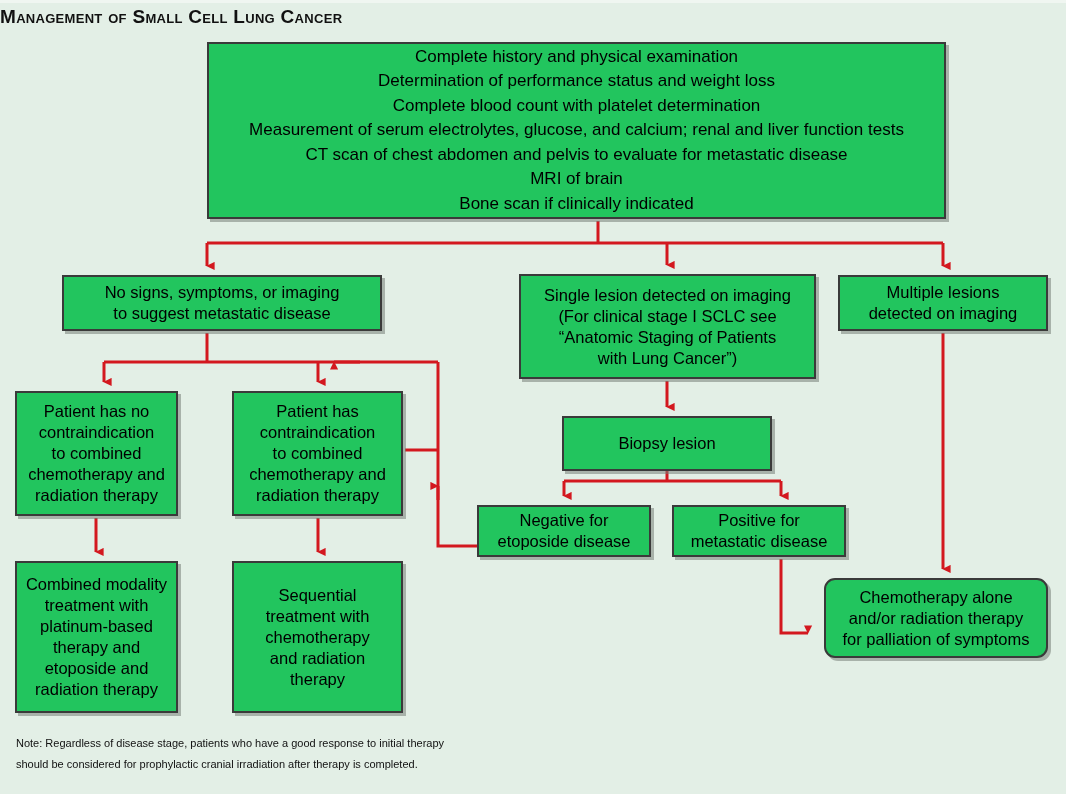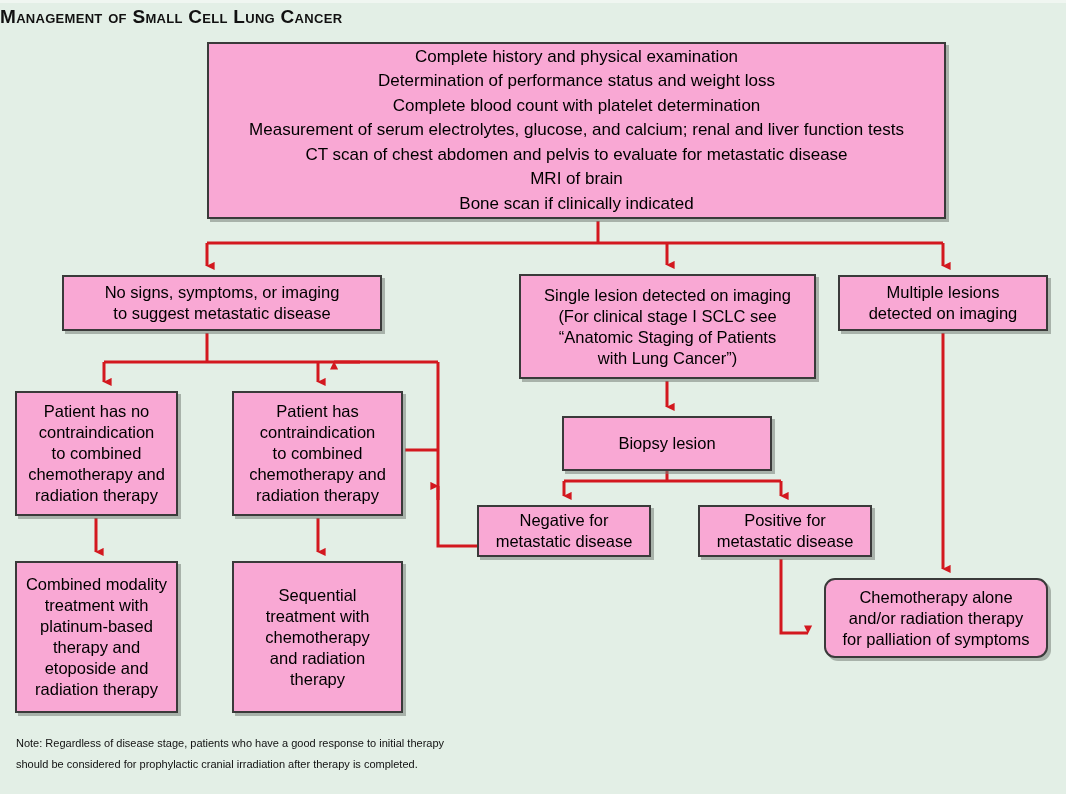--- a/index.html
+++ b/index.html
@@ -33,21 +33,21 @@
     font-size: 19px;
     font-weight: bold;
     color: #111111;
     font-variant: small-caps;
     letter-spacing: 0.3px;
   }
 
   .node {
     position: absolute;
     box-sizing: border-box;
-    background: #f9a8d4;
+    background: #22c55e;
     border: 2px solid #3a3a3a;
     box-shadow: 3px 3px 0 0 rgba(120,128,120,0.55);
     display: flex;
     align-items: center;
     justify-content: center;
     text-align: center;
     color: #000000;
     font-size: 16.5px;
     line-height: 21px;
     padding: 8px 6px;
@@ -59,21 +59,21 @@
   #n-single  { left: 519px; top: 274px; width: 297px; height: 105px; }
   #n-multi   { left: 838px; top: 275px; width: 210px; height: 56px; }
 
   #n-nocontra { left: 15px;  top: 391px; width: 163px; height: 125px; }
   #n-contra   { left: 232px; top: 391px; width: 171px; height: 125px; }
   #n-combined { left: 15px;  top: 561px; width: 163px; height: 152px; }
   #n-sequent  { left: 232px; top: 561px; width: 171px; height: 152px; }
 
   #n-biopsy   { left: 562px; top: 416px; width: 210px; height: 55px; }
   #n-negative { left: 477px; top: 505px; width: 174px; height: 52px; }
-  #n-positive { left: 698px; top: 505px; width: 174px; height: 52px; }
+  #n-positive { left: 672px; top: 505px; width: 174px; height: 52px; }
   #n-palliate { left: 824px; top: 578px; width: 224px; height: 80px; border-radius: 11px; }
 
   #note {
     position: absolute;
     left: 16px;
     top: 733px;
     width: 780px;
     font-size: 11px;
     line-height: 21px;
     color: #111111;
@@ -210,21 +210,21 @@
 and radiation
 therapy</span>
   </div>
 
   <div class="node" id="n-biopsy">
     <span class="txt">Biopsy lesion</span>
   </div>
 
   <div class="node" id="n-negative">
     <span class="txt">Negative for
-metastatic disease</span>
+etoposide disease</span>
   </div>
 
   <div class="node" id="n-positive">
     <span class="txt">Positive for
 metastatic disease</span>
   </div>
 
   <div class="node" id="n-palliate">
     <span class="txt">Chemotherapy alone
 and/or radiation therapy

